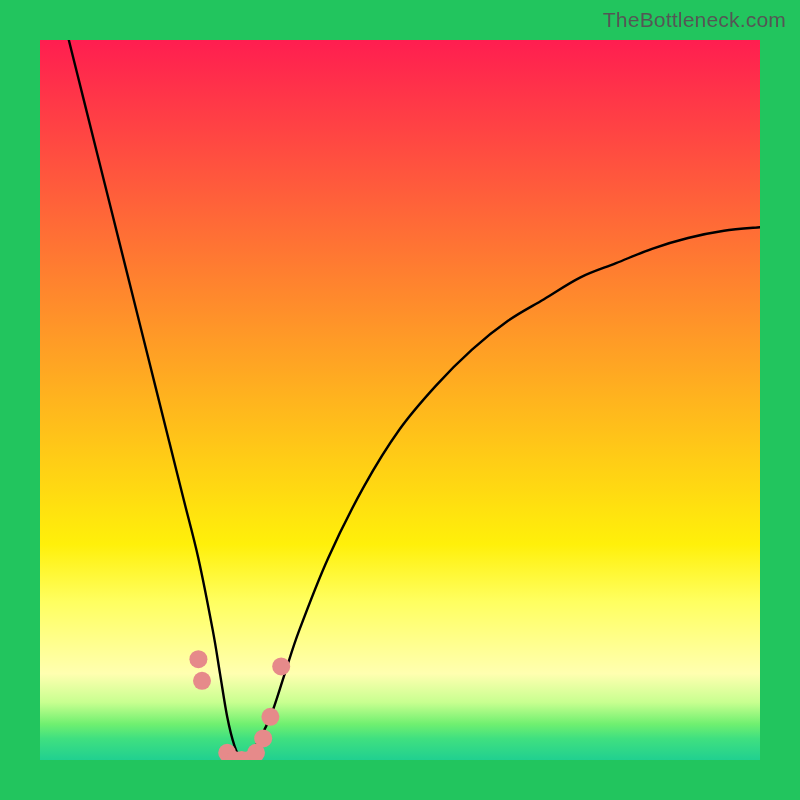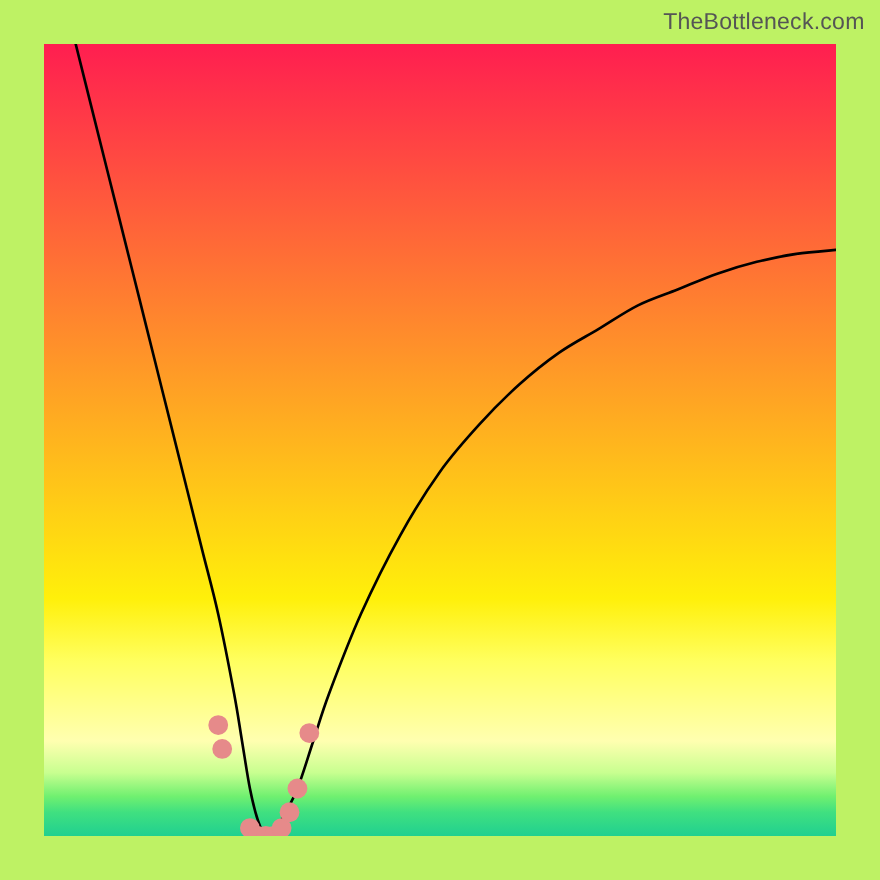--- a/index.html
+++ b/index.html
@@ -8,21 +8,21 @@
     width: 800px;
     height: 800px;
     overflow: hidden;
     background: #000;
     font-family: Arial, Helvetica, sans-serif;
   }
   .frame {
     position: relative;
     width: 800px;
     height: 800px;
-    background: #bef264;
+    background: #22c55e;
   }
   .plot-area {
     position: absolute;
     left: 40px;
     top: 40px;
     width: 720px;
     height: 720px;
     background: linear-gradient(
       to bottom,
       #ff1e50 0%,

